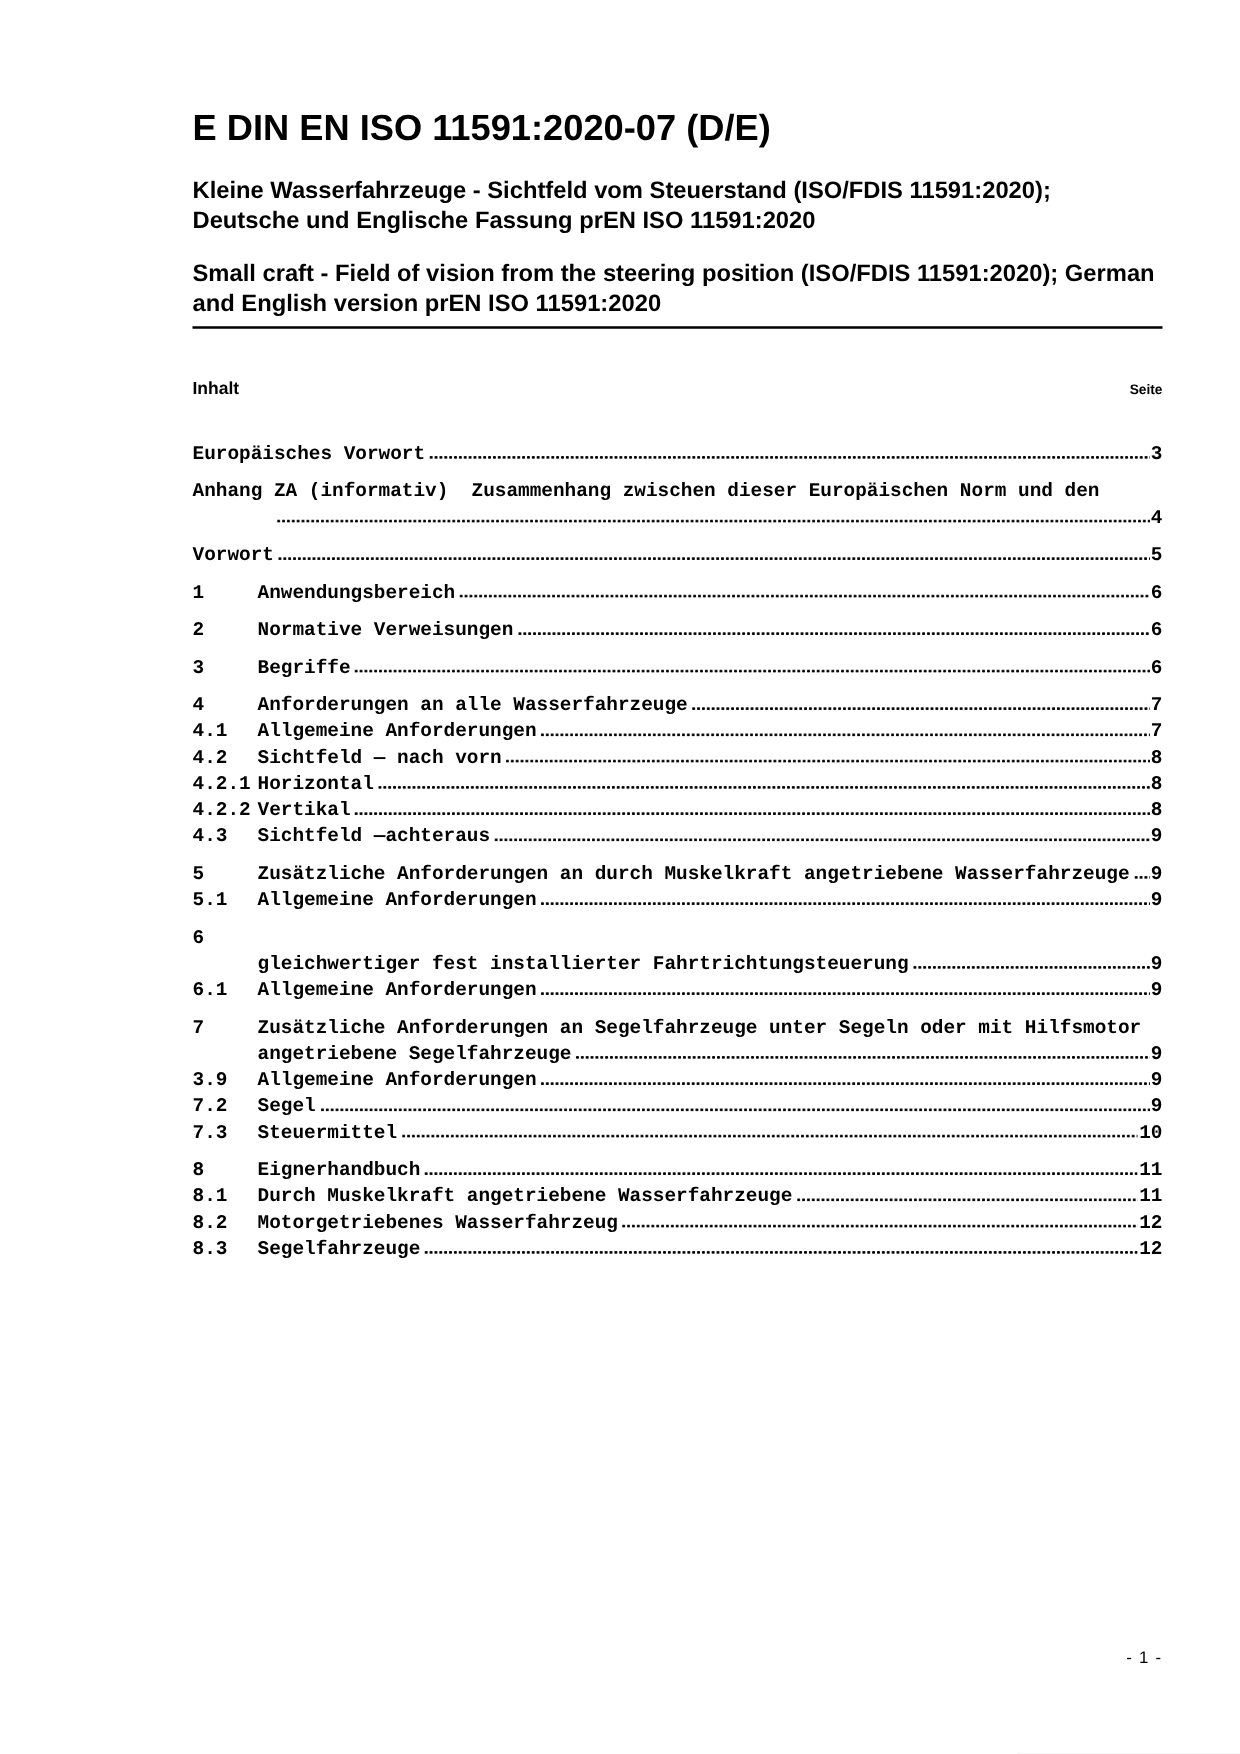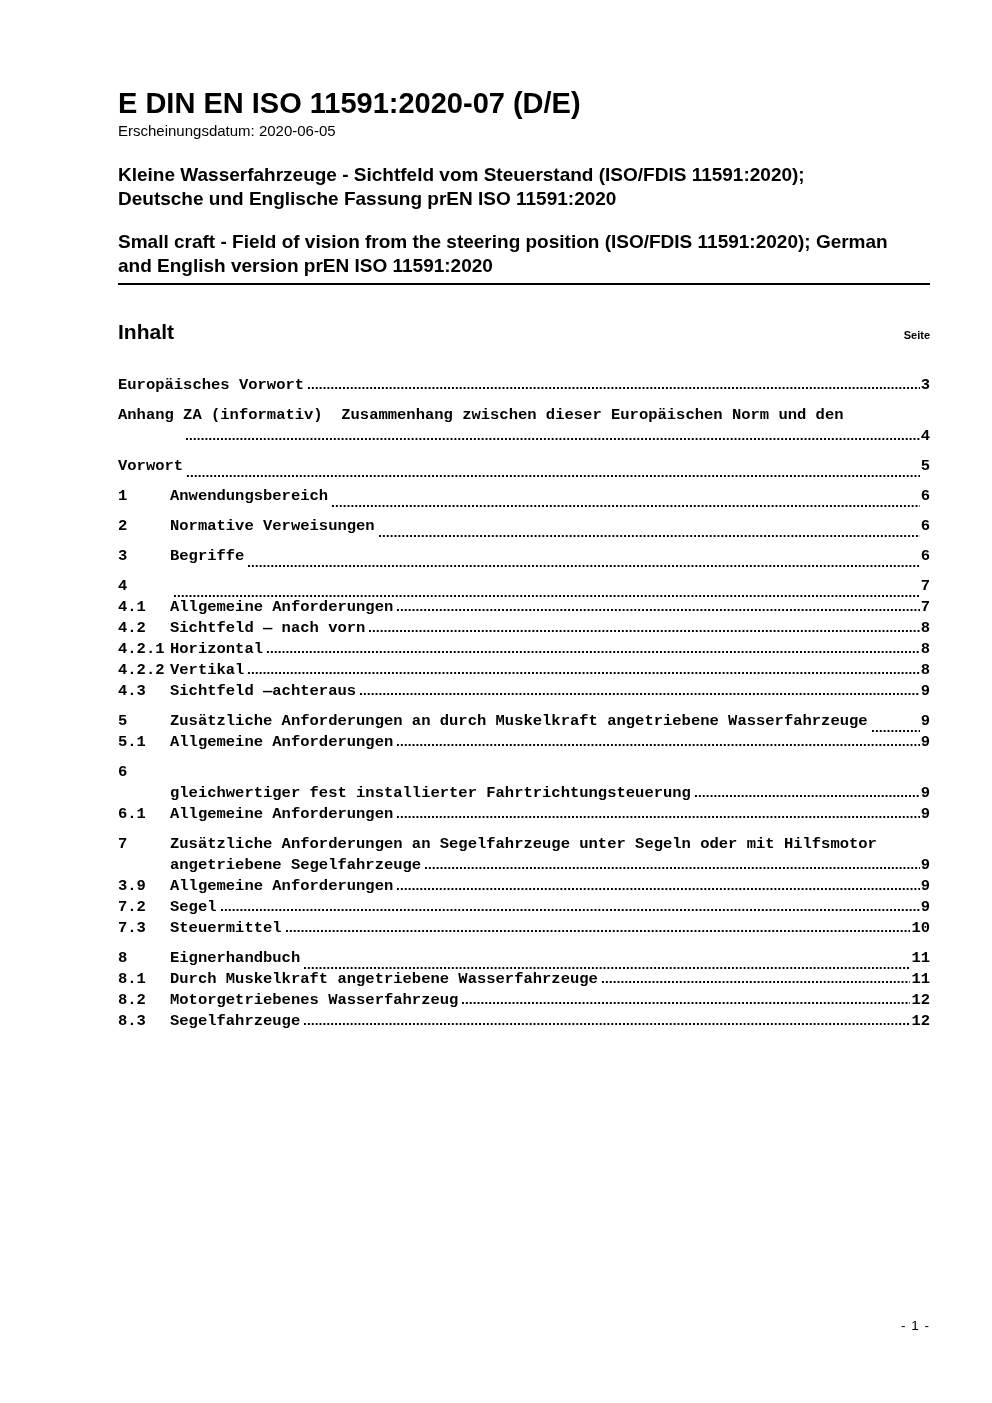--- a/index.html
+++ b/index.html
@@ -6,20 +6,21 @@
   .page {
     position: relative;
     width: 992px;
     height: 1403px;
     background: #ffffff;
     color: #000000;
     font-family: "Liberation Sans", "DejaVu Sans", sans-serif;
     overflow: hidden;
     margin: 0 auto;
     box-sizing: border-box;
+    padding-left: 36px;
   }
   .content {
     box-sizing: border-box;
     padding: 88px 62px 0 118px; 
   }
   .doc-title {
     margin: 0;
     font-size: 29px;
     line-height: 30px;
     font-weight: bold;
@@ -46,40 +47,40 @@
     height: 0;
   }
   .toc-heading-row {
     margin-top: 34px;
     display: flex;
     justify-content: space-between;
     align-items: baseline;
   }
   .toc-heading {
     margin: 0;
-    font-size: 21px;
+    font-size: 14px;
     line-height: 26px;
     font-weight: bold;
   }
   .page-col-label {
     font-size: 11px;
     font-weight: bold;
   }
   .toc-list {
     margin-top: 30px;
     font-family: Liberation Mono, monospace;
     font-weight: bold;
     font-size: 15.5px;
     line-height: 21px;
   }
   .toc-row {
     display: flex;
     align-items: baseline;
   }
-  .toc-row.gap { margin-top: 9px; align-items: flex-end; }
+  .toc-row.gap { margin-top: 9px; }
   .toc-num {
     flex: 0 0 52px;
     white-space: pre;
   }
   .toc-indent { flex: 0 0 52px; }
   .toc-indent.wide { flex: 0 0 64px; }
   .toc-title { white-space: pre; }
   .toc-dots {
     flex: 1 1 auto;
     min-width: 8px;
@@ -104,21 +105,20 @@
     letter-spacing: 1px;
   }
 </style>
 </head>
 <body>
 
 <div class="page">
   <div class="content">
 
     <h1 class="doc-title">E DIN EN ISO 11591:2020-07 (D/E)</h1>
-    <div class="pub-date">Erscheinungsdatum: 2020-06-05</div>
 
     <div class="title-block title-de">Kleine Wasserfahrzeuge - Sichtfeld vom Steuerstand (ISO/FDIS 11591:2020);
 Deutsche und Englische Fassung prEN ISO 11591:2020</div>
     <div class="title-block title-en">Small craft - Field of vision from the steering position (ISO/FDIS 11591:2020); German
 and English version prEN ISO 11591:2020</div>
 
     <hr class="header-rule">
 
     <div class="toc-heading-row">
       <h2 class="toc-heading">Inhalt</h2>
@@ -157,20 +157,21 @@
           <span class="toc-page">6</span>
         </div>
         <div class="toc-row gap">
           <span class="toc-num">3</span>
           <span class="toc-title">Begriffe</span>
           <span class="toc-dots"></span>
           <span class="toc-page">6</span>
         </div>
         <div class="toc-row gap">
           <span class="toc-num">4</span>
+          <span class="toc-title">Anforderungen an alle Wasserfahrzeuge</span>
           <span class="toc-dots"></span>
           <span class="toc-page">7</span>
         </div>
         <div class="toc-row">
           <span class="toc-num">4.1</span>
           <span class="toc-title">Allgemeine Anforderungen</span>
           <span class="toc-dots"></span>
           <span class="toc-page">7</span>
         </div>
         <div class="toc-row">

